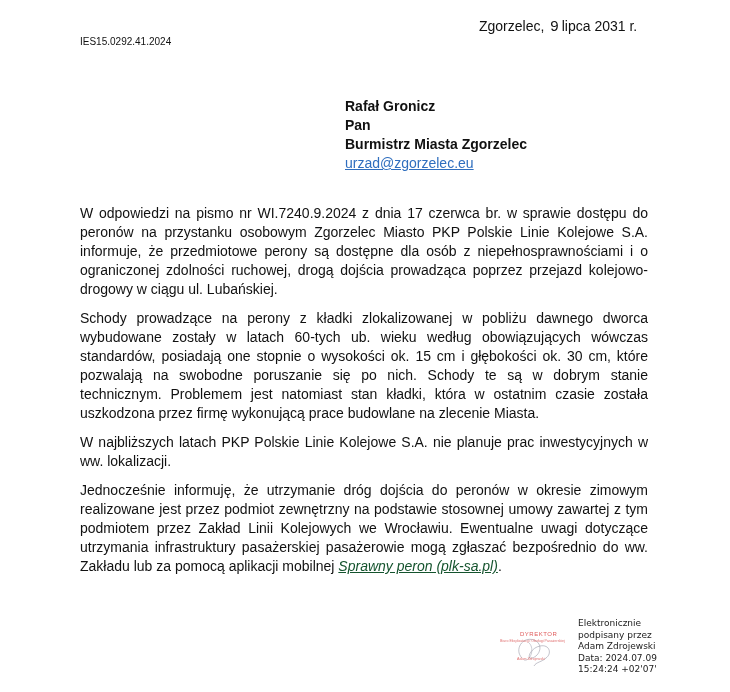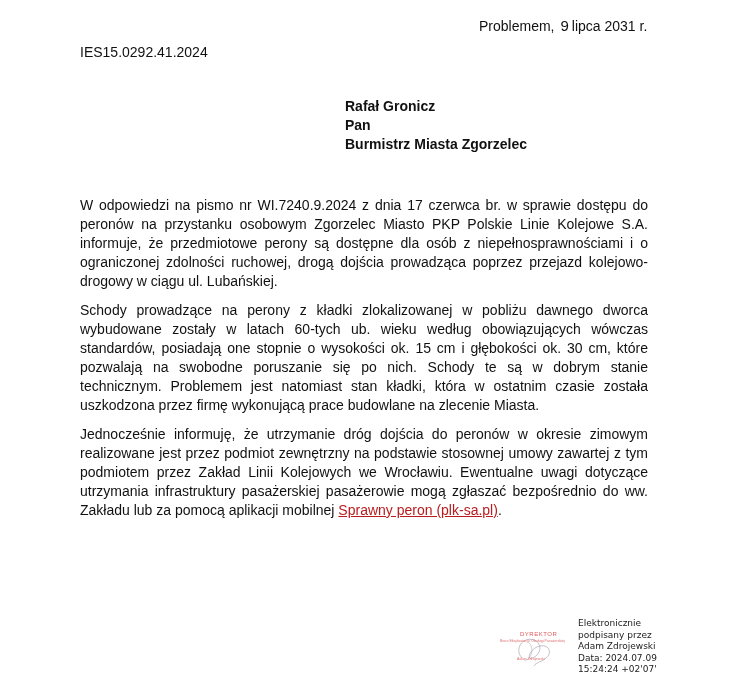--- a/index.html
+++ b/index.html
@@ -3,56 +3,58 @@
 <meta charset="utf-8">
 <style>
   html, body { margin: 0; padding: 0; background: #ffffff; }
   body {
     width: 730px; height: 692px; position: relative; overflow: hidden;
     font-family: "Liberation Sans", sans-serif; color: #111111;
   }
   .abs { position: absolute; }
   .place-date { left: 479px; top: 17px; font-size: 14px; white-space: pre; }
   .place-date .day { font-size: 15px; padding: 0 3px 0 6px; }
-  .ref { left: 80px; top: 44px; font-size: 14px; }
+  .ref { left: 80px; top: 36px; font-size: 10px; }
   .addressee { left: 345px; top: 97px; font-size: 14px; line-height: 19px; font-weight: bold; }
   .addressee .email { font-weight: normal; color: #2f6ebe; text-decoration: underline; display: block; }
   .body-text {
     left: 80px; top: 196px; width: 568px; font-size: 14px; line-height: 19px;
     text-align: justify;
   }
-  .body-text p { margin: 0 0 10px 0; }
-  .body-text a { color: #b91c1c; text-decoration: underline; }
+  .body-text p { margin: 8px 0 10px 0; }
+  .body-text a { color: #14532d; text-decoration: underline; font-style: italic; }
   .stamp { left: 500px; top: 628px; width: 72px; height: 42px; }
   .stamp .t1 { position: absolute; left: 20px; top: 3px; font-size: 6px; color: #e05a5a; letter-spacing: 0.5px; }
   .stamp .t2 { position: absolute; left: 0; top: 11px; font-size: 3.6px; color: #e07070; white-space: nowrap; }
   .stamp .t3 { position: absolute; left: 17px; top: 29px; font-size: 3.6px; color: #e07070; white-space: nowrap; }
   .stamp svg { position: absolute; left: 0; top: 0; }
   .esign {
     left: 578px; top: 618px; font-size: 9px; line-height: 11.5px; color: #222222;
     font-family: "DejaVu Sans", sans-serif;
   }
   .esign div { white-space: nowrap; }
 </style>
 </head>
 <body>
 
-<div class="abs place-date"><span>Problemem,</span><span class="day">9</span><span>lipca 2031 r.</span></div>
+<div class="abs place-date"><span>Zgorzelec,</span><span class="day">9</span><span>lipca 2031 r.</span></div>
 
 <div class="abs ref">IES15.0292.41.2024</div>
 
 <div class="abs addressee">
   <div>Rafał Gronicz</div>
   <div>Pan</div>
   <div>Burmistrz Miasta Zgorzelec</div>
+  <a class="email">urzad@zgorzelec.eu</a>
 </div>
 
 <div class="abs body-text">
   <p>W odpowiedzi na pismo nr WI.7240.9.2024 z dnia 17 czerwca br. w sprawie dostępu do peronów na przystanku osobowym Zgorzelec Miasto PKP Polskie Linie Kolejowe S.A. informuje, że przedmiotowe perony są dostępne dla osób z niepełnosprawnościami i o ograniczonej zdolności ruchowej, drogą dojścia prowadząca poprzez przejazd kolejowo-drogowy w ciągu ul. Lubańskiej.</p>
   <p>Schody prowadzące na perony z kładki zlokalizowanej w pobliżu dawnego dworca wybudowane zostały w latach 60-tych ub. wieku według obowiązujących wówczas standardów, posiadają one stopnie o wysokości ok. 15 cm i głębokości ok. 30 cm, które pozwalają na swobodne poruszanie się po nich. Schody te są w dobrym stanie technicznym. Problemem jest natomiast stan kładki, która w ostatnim czasie została uszkodzona przez firmę wykonującą prace budowlane na zlecenie Miasta.</p>
+  <p>W najbliższych latach PKP Polskie Linie Kolejowe S.A. nie planuje prac inwestycyjnych w ww. lokalizacji.</p>
   <p><span>Jednocześnie informuję, że utrzymanie dróg dojścia do peronów w okresie zimowym realizowane jest przez podmiot zewnętrzny na podstawie stosownej umowy zawartej z tym podmiotem przez Zakład Linii Kolejowych we Wrocławiu. Ewentualne uwagi dotyczące utrzymania infrastruktury pasażerskiej pasażerowie mogą zgłaszać bezpośrednio do ww. Zakładu lub za pomocą aplikacji mobilnej </span><a>Sprawny peron (plk-sa.pl)</a><span>.</span></p>
 </div>
 
 <div class="abs stamp">
   <svg width="72" height="42" viewBox="0 0 72 42">
     <path d="M22 30 C 14 22, 22 8, 34 12 C 44 16, 40 28, 32 30 C 26 32, 30 20, 40 18 C 50 16, 52 26, 46 30 C 42 34, 36 34, 34 38" fill="none" stroke="#9a9aa8" stroke-width="0.6"></path>
     <path d="M28 14 C 36 20, 30 34, 24 32" fill="none" stroke="#9a9aa8" stroke-width="0.5"></path>
   </svg>
   <div class="t1">DYREKTOR</div>
   <div class="t2">Biuro Eksploatacji i Obsługi Pasażerskiej</div>

